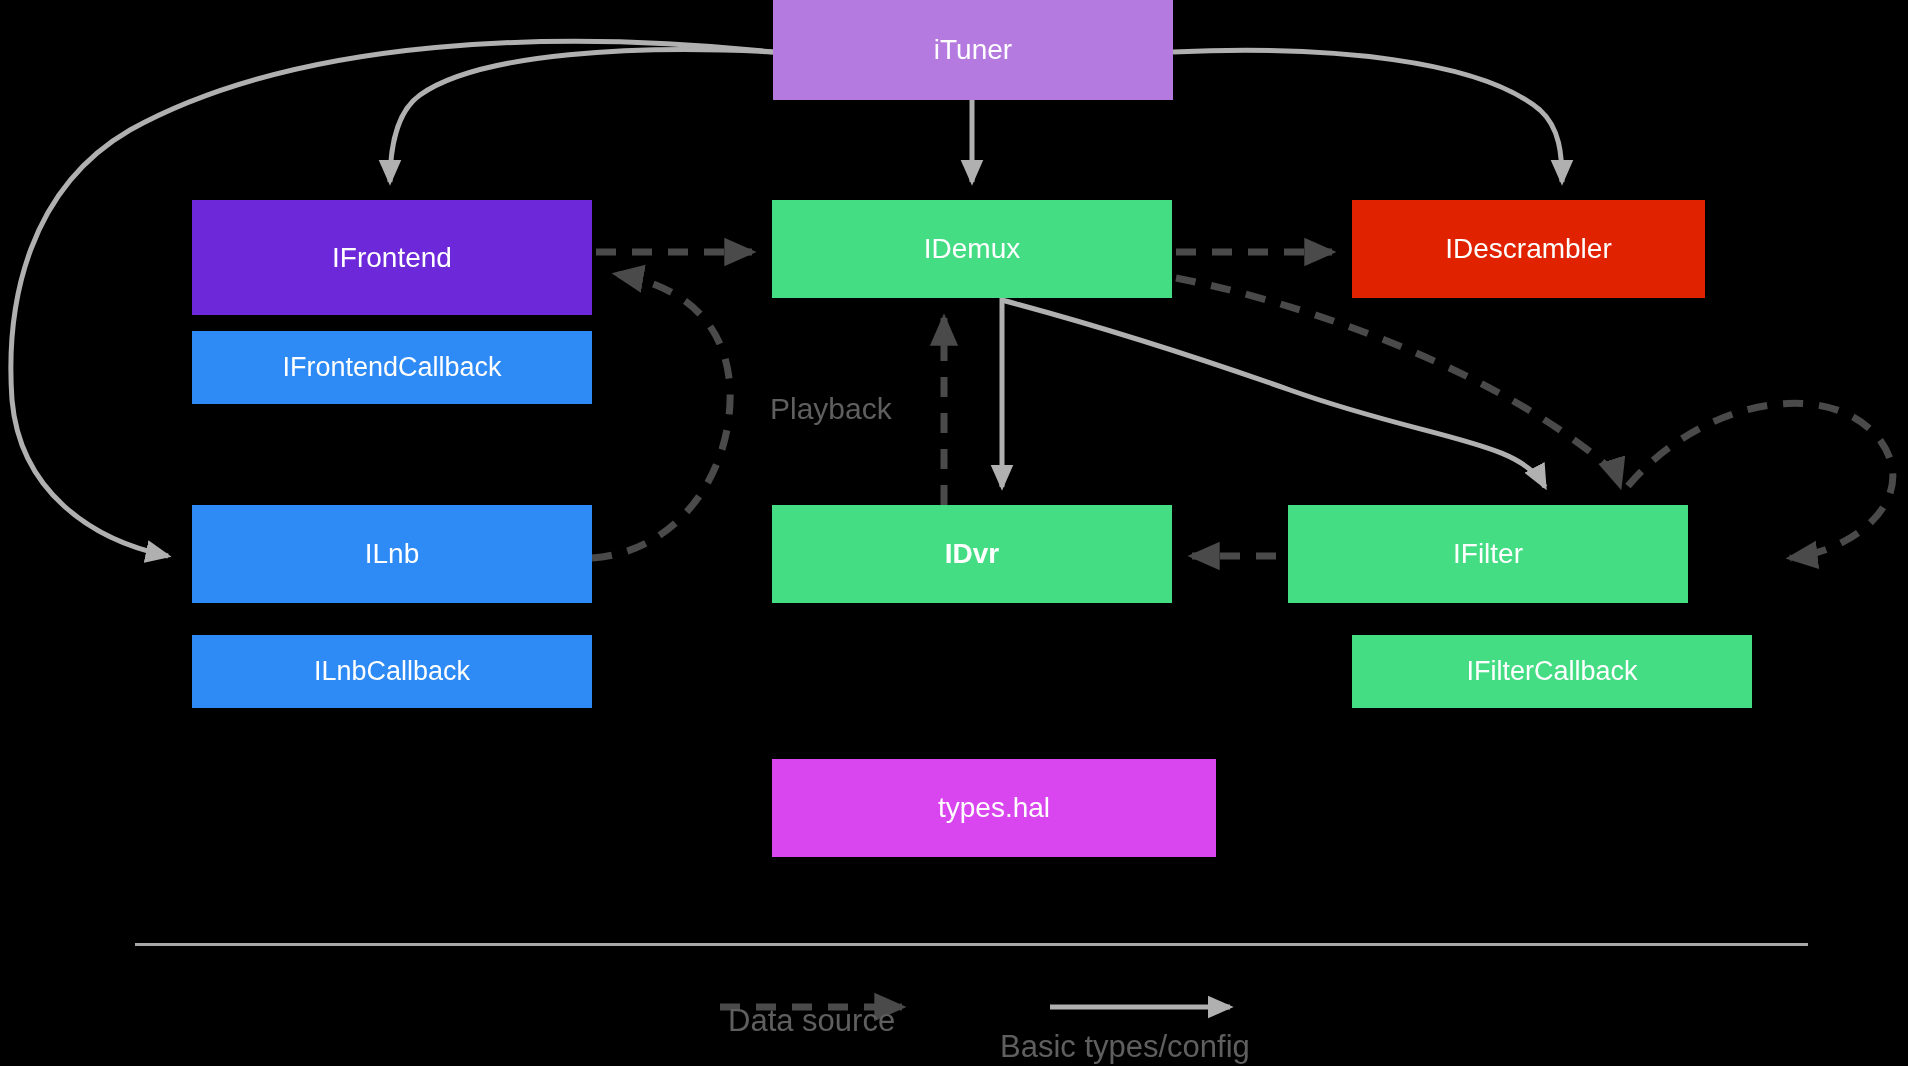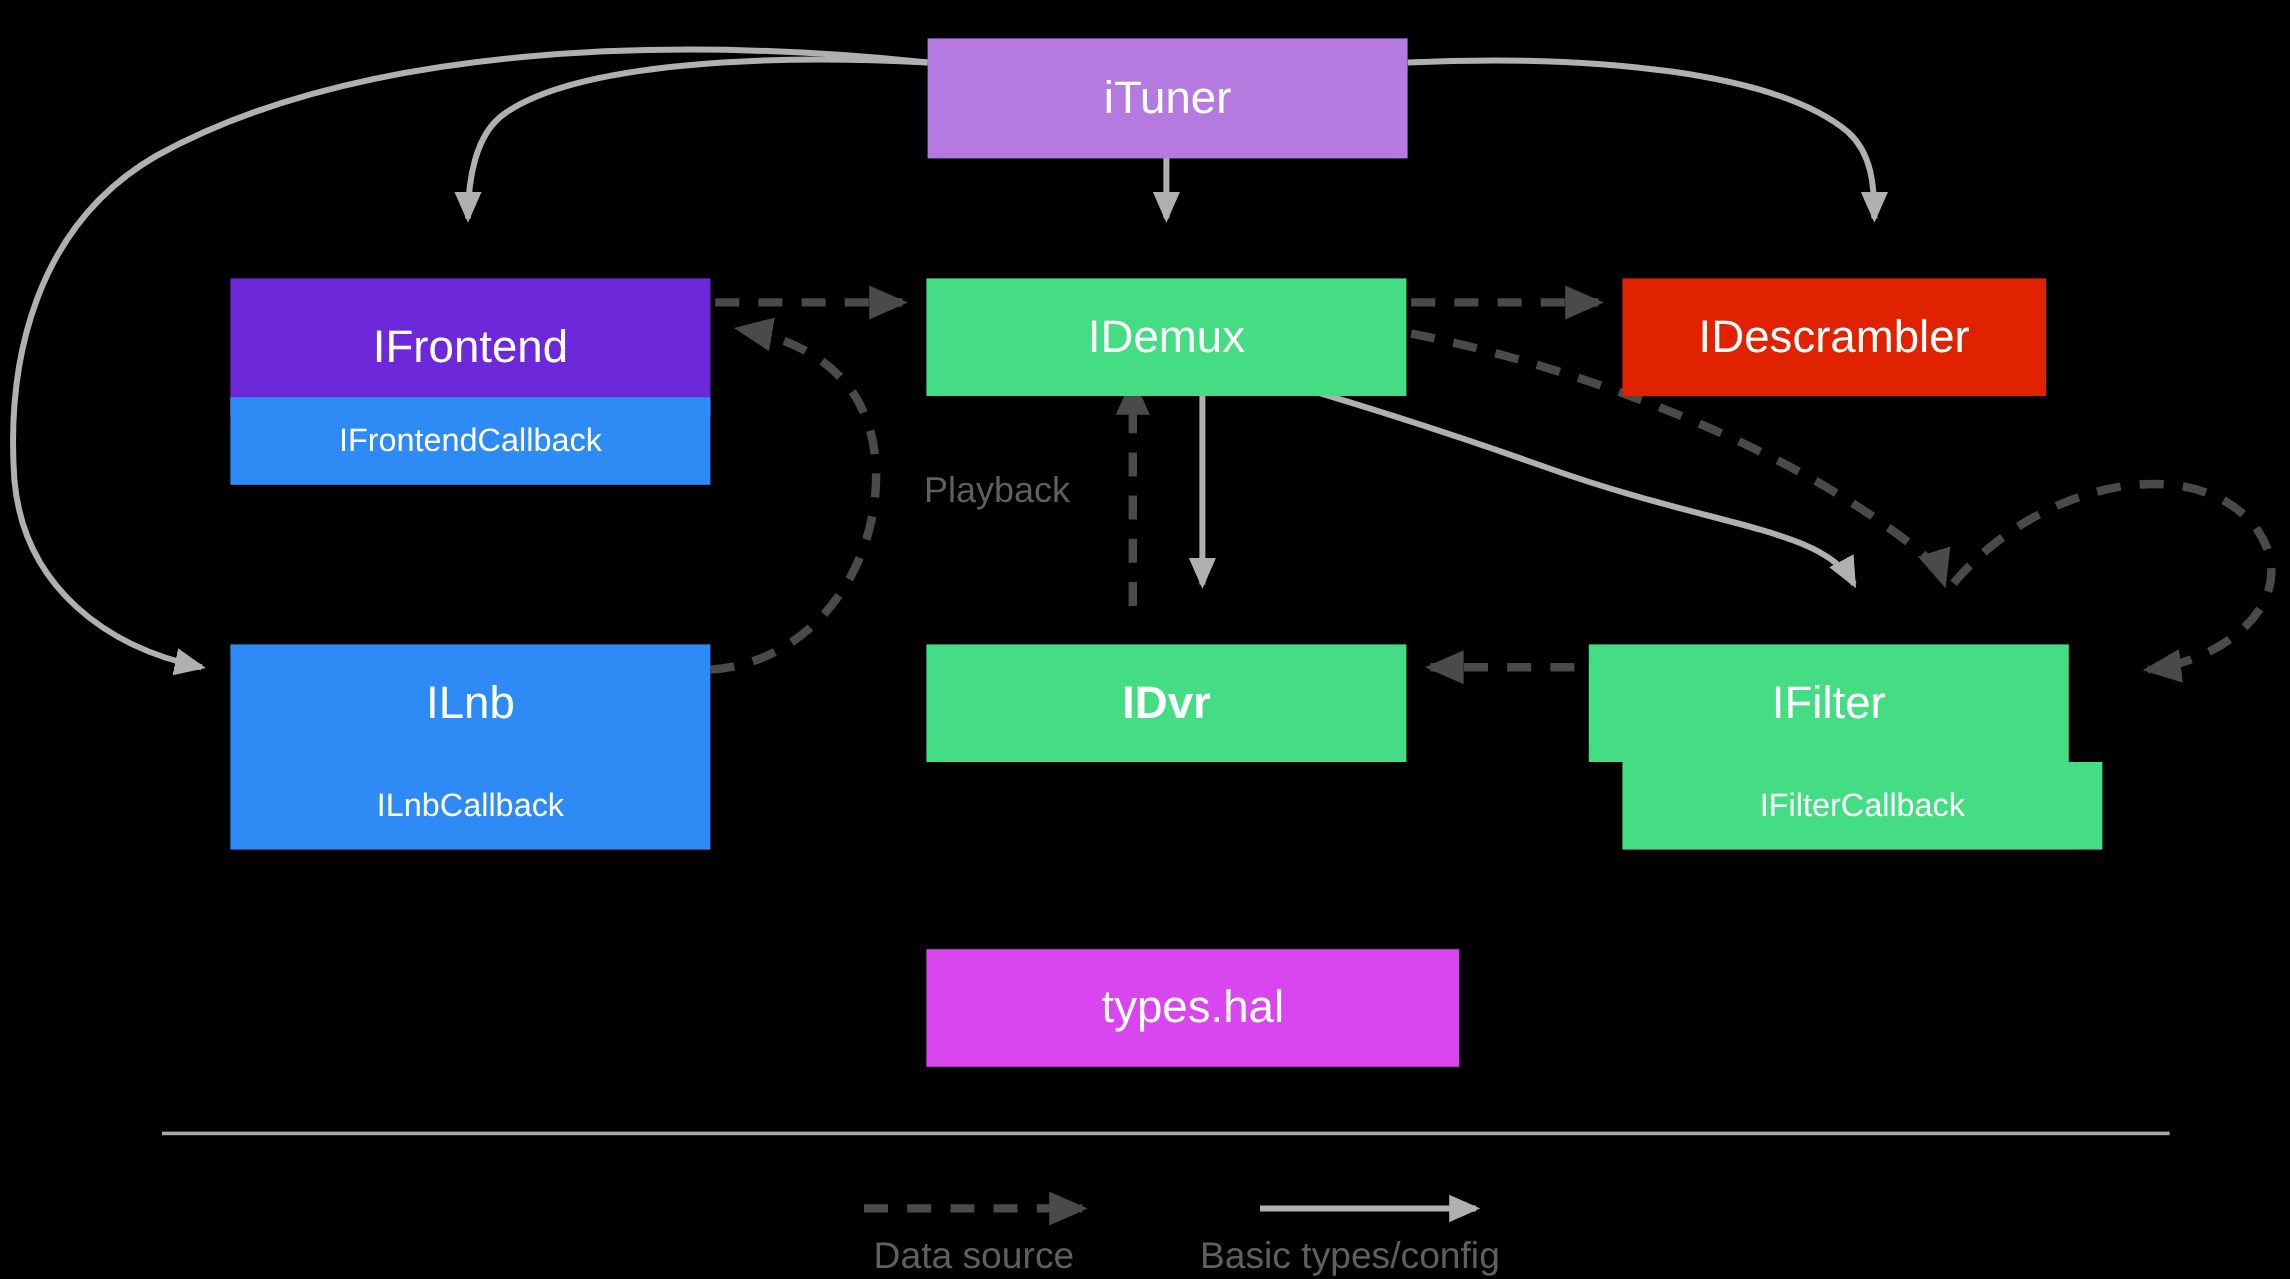--- a/index.html
+++ b/index.html
@@ -27,22 +27,21 @@
     position: absolute;
     display: flex;
     align-items: center;
     justify-content: center;
     color: #ffffff;
     text-align: center;
     box-sizing: border-box;
     line-height: 1;
   }
   .node-main {
-    font-size: 38px;
-    margin-top: 32px;
+    font-size: 28px;
   }
   .node-cb {
     font-size: 27px;
   }
   .edge-label {
     position: absolute;
     color: #5f5f5f;
     font-size: 30px;
     white-space: nowrap;
   }
@@ -132,29 +131,29 @@
 
 
   <div class="node node-main" style="left:772px; top:759px; width:444px; height:98px; background:#d946ef;">
     <span>types.hal</span>
   </div>
 
   <div class="node node-main" style="left:1352px; top:200px; width:353px; height:98px; background:#e02200;">
     <span>IDescrambler</span>
   </div>
 
-  <div class="node node-main" style="left:1324px; top:505px; width:400px; height:98px; background:#45dd84;">
+  <div class="node node-main" style="left:1288px; top:505px; width:400px; height:98px; background:#45dd84;">
     <span>IFilter</span>
   </div>
 
   <div class="node node-cb" style="left:1352px; top:635px; width:400px; height:73px; background:#45dd84;">
     <span>IFilterCallback</span>
   </div>
 
   <div class="edge-label" style="left:770px; top:392px;">Playback</div>
 
   <div class="divider" style="left:135px; top:943px; width:1673px; height:3px;"></div>
 
-  <div class="legend-label" style="left:728px; top:1029px;">Data source</div>
+  <div class="legend-label" style="left:728px; top:1003px;">Data source</div>
 
   <div class="legend-label" style="left:1000px; top:1029px;">Basic types/config</div>
 
 </div>
 
 </body></html>

